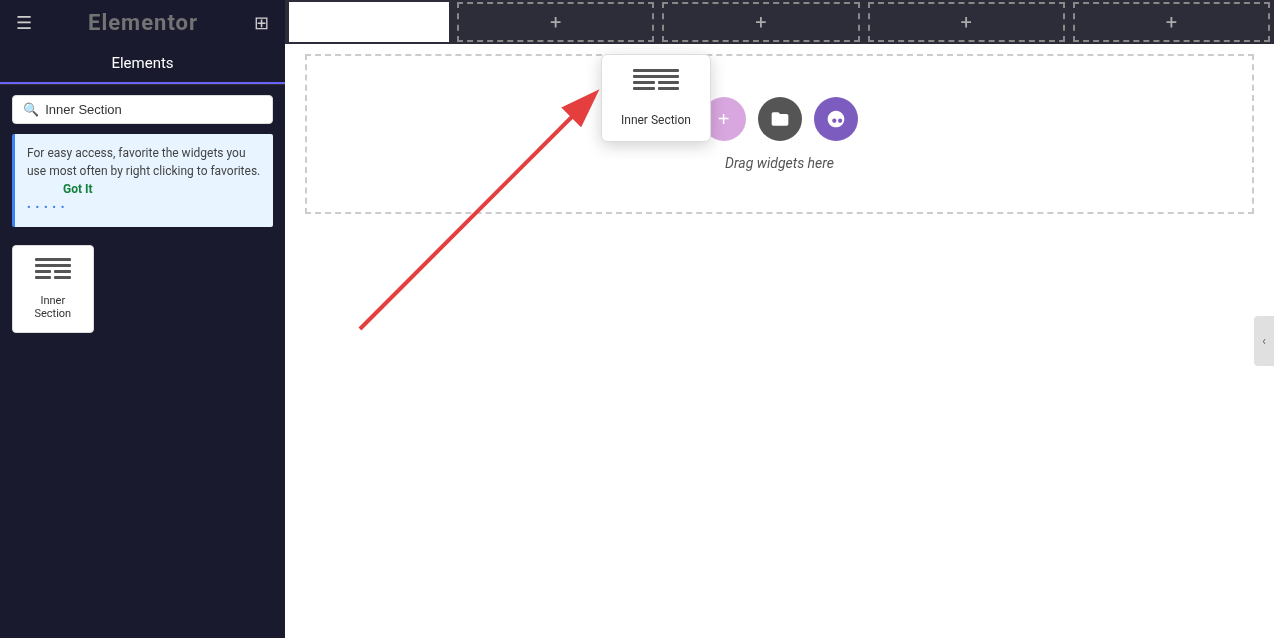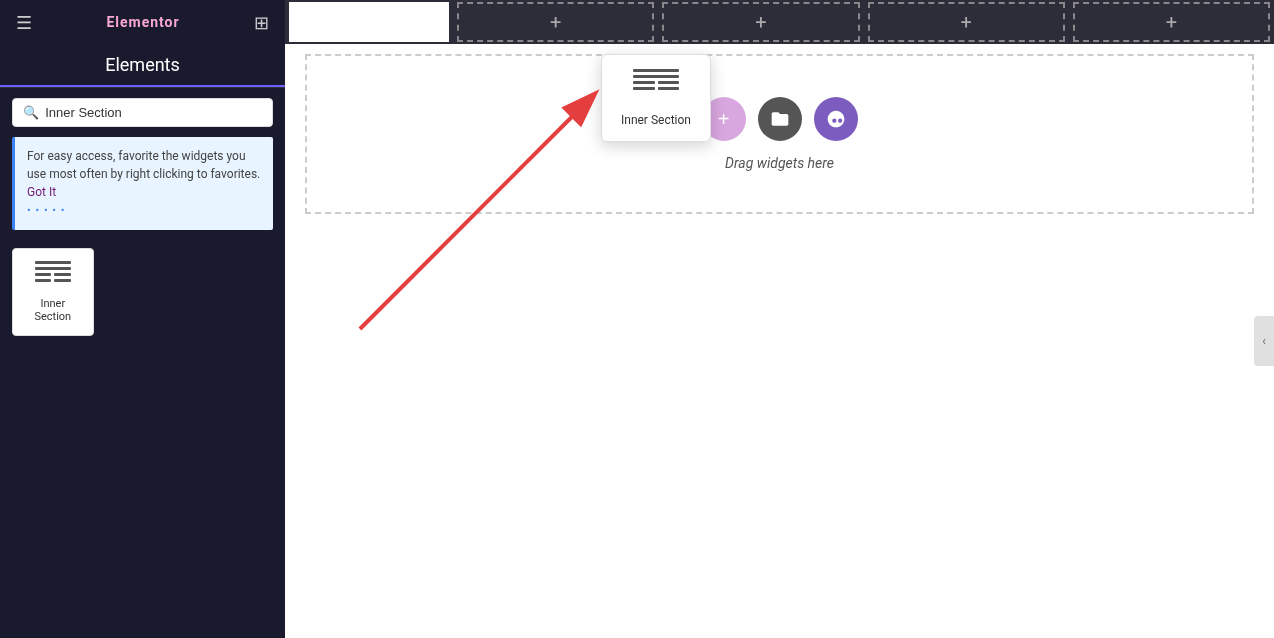--- a/index.html
+++ b/index.html
@@ -15,33 +15,33 @@
       flex-shrink: 0;
     }
     .sidebar-header {
       background: #1a1a2e;
       height: 44px;
       display: flex;
       align-items: center;
       justify-content: space-between;
       padding: 0 16px;
     }
-    .logo-text { color: #f9a8d4; font-size: 14px; font-weight: 700; letter-spacing: 1px; }
+    .logo-text { color: #737373; font-size: 22px; font-weight: 700; letter-spacing: 1px; }
 
     .tabs-bar {
       display: flex;
       background: #1a1a2e;
       border-bottom: 1px solid #333;
     }
     .tab {
       flex: 1;
       text-align: center;
       padding: 10px 0;
       color: #aaa;
-      font-size: 18px;
+      font-size: 15px;
       cursor: pointer;
       position: relative;
     }
     .tab.active {
       color: #fff;
       border-bottom: 2px solid #6c63ff;
     }
 
     .search-bar {
       background: #fff;
@@ -65,23 +65,24 @@
       background: #e8f4ff;
       margin: 0 12px 10px;
       padding: 10px 12px;
       border-left: 3px solid #3b82f6;
       font-size: 12px;
       color: #444;
       line-height: 1.5;
       border-radius: 2px;
     }
     .tip-box a {
-      color: #701a75;
-      font-weight: normal;
+      color: #15803d;
+      font-weight: bold;
       text-decoration: none;
+      margin-left: 36px;
     }
     .tip-dots {
       color: #3b82f6;
       letter-spacing: 1px;
       font-size: 11px;
     }
 
     .widgets-grid {
       display: grid;
       grid-template-columns: repeat(3, 1fr);

